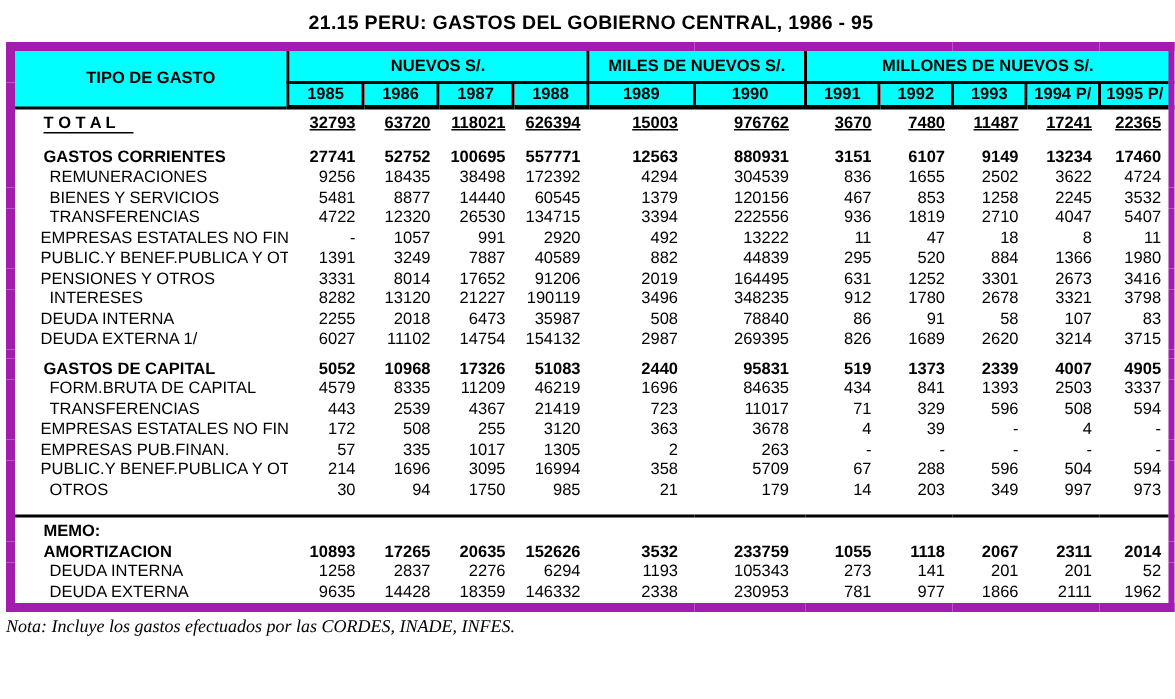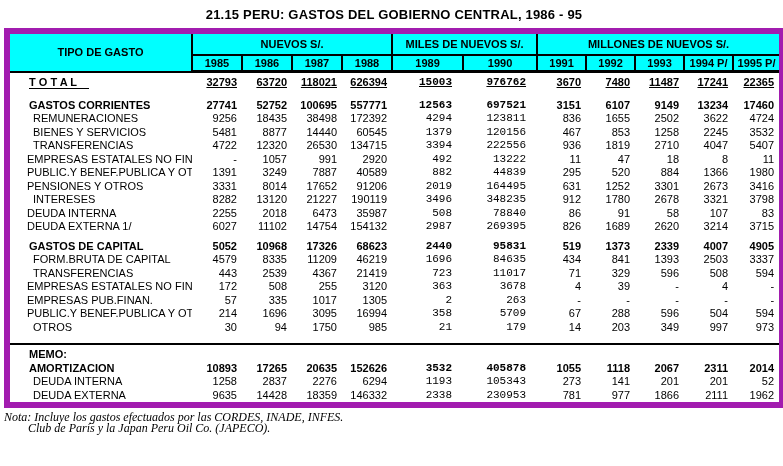--- a/index.html
+++ b/index.html
@@ -21,21 +21,21 @@
     white-space:nowrap;overflow:hidden;
   }
   tr.grouprow th{height:20px;}
   tr.yearrow th{height:14px;border-bottom:3px solid #000;}
   th.corner{width:185px;}
   tbody td{
     font-size:11px;line-height:13px;height:13.5px;
     padding:0 5px 0 0;text-align:right;vertical-align:bottom;
     white-space:nowrap;overflow:hidden;
   }
-  tbody td.wide{padding-right:11px;font-family:Liberation Mono, monospace;}
+  tbody td.wide{padding-right:11px;}
   tbody td.label{text-align:left;padding-right:0;}
   td.ind0{padding-left:19px;}
   td.ind1{padding-left:23px;}
   td.ind2{padding-left:17px;}
   tr.section td{font-weight:bold;}
   tr.total td{font-weight:bold;height:19px;vertical-align:middle;}
   tr.total td.num{text-decoration:underline;}
   tr.total td.label span{border-bottom:1px solid #000;padding-right:12px;}
   tr.spacer td{height:6px;padding:0;}
   tr.rule td{border-top:2px solid #000;height:3px;padding:0;}
@@ -106,35 +106,35 @@
       <tr class="spacer">
         <td colspan="12"></td>
       </tr>
       <tr class="section">
         <td class="label ind0"><span>GASTOS CORRIENTES</span></td>
         <td class="num">27741</td>
         <td class="num">52752</td>
         <td class="num">100695</td>
         <td class="num">557771</td>
         <td class="num wide">12563</td>
-        <td class="num wide">697521</td>
+        <td class="num wide">880931</td>
         <td class="num">3151</td>
         <td class="num">6107</td>
         <td class="num">9149</td>
         <td class="num">13234</td>
         <td class="num">17460</td>
       </tr>
       <tr class="item">
         <td class="label ind1"><span>REMUNERACIONES</span></td>
         <td class="num">9256</td>
         <td class="num">18435</td>
         <td class="num">38498</td>
         <td class="num">172392</td>
         <td class="num wide">4294</td>
-        <td class="num wide">123811</td>
+        <td class="num wide">304539</td>
         <td class="num">836</td>
         <td class="num">1655</td>
         <td class="num">2502</td>
         <td class="num">3622</td>
         <td class="num">4724</td>
       </tr>
       <tr class="item">
         <td class="label ind1"><span>BIENES Y SERVICIOS</span></td>
         <td class="num">5481</td>
         <td class="num">8877</td>
@@ -247,21 +247,21 @@
         <td class="num">3715</td>
       </tr>
       <tr class="spacer">
         <td colspan="12"></td>
       </tr>
       <tr class="section">
         <td class="label ind0"><span>GASTOS DE CAPITAL</span></td>
         <td class="num">5052</td>
         <td class="num">10968</td>
         <td class="num">17326</td>
-        <td class="num">68623</td>
+        <td class="num">51083</td>
         <td class="num wide">2440</td>
         <td class="num wide">95831</td>
         <td class="num">519</td>
         <td class="num">1373</td>
         <td class="num">2339</td>
         <td class="num">4007</td>
         <td class="num">4905</td>
       </tr>
       <tr class="item">
         <td class="label ind1"><span>FORM.BRUTA DE CAPITAL</span></td>
@@ -367,21 +367,21 @@
         <td class="num"></td>
         <td class="num"></td>
       </tr>
       <tr class="section">
         <td class="label ind0"><span>AMORTIZACION</span></td>
         <td class="num">10893</td>
         <td class="num">17265</td>
         <td class="num">20635</td>
         <td class="num">152626</td>
         <td class="num wide">3532</td>
-        <td class="num wide">405878</td>
+        <td class="num wide">233759</td>
         <td class="num">1055</td>
         <td class="num">1118</td>
         <td class="num">2067</td>
         <td class="num">2311</td>
         <td class="num">2014</td>
       </tr>
       <tr class="item">
         <td class="label ind1"><span>DEUDA INTERNA</span></td>
         <td class="num">1258</td>
         <td class="num">2837</td>
@@ -407,14 +407,13 @@
         <td class="num">977</td>
         <td class="num">1866</td>
         <td class="num">2111</td>
         <td class="num">1962</td>
       </tr>
     </tbody>
 </table>
 
 <div class="notes" id="notes">
     <div class="note-line">Nota:  Incluye los gastos efectuados por las CORDES, INADE, INFES.</div>
-    <div class="note-line indent">Club de París y la Japan Peru Oil Co. (JAPECO).</div>
   </div>
 
 </body></html>

